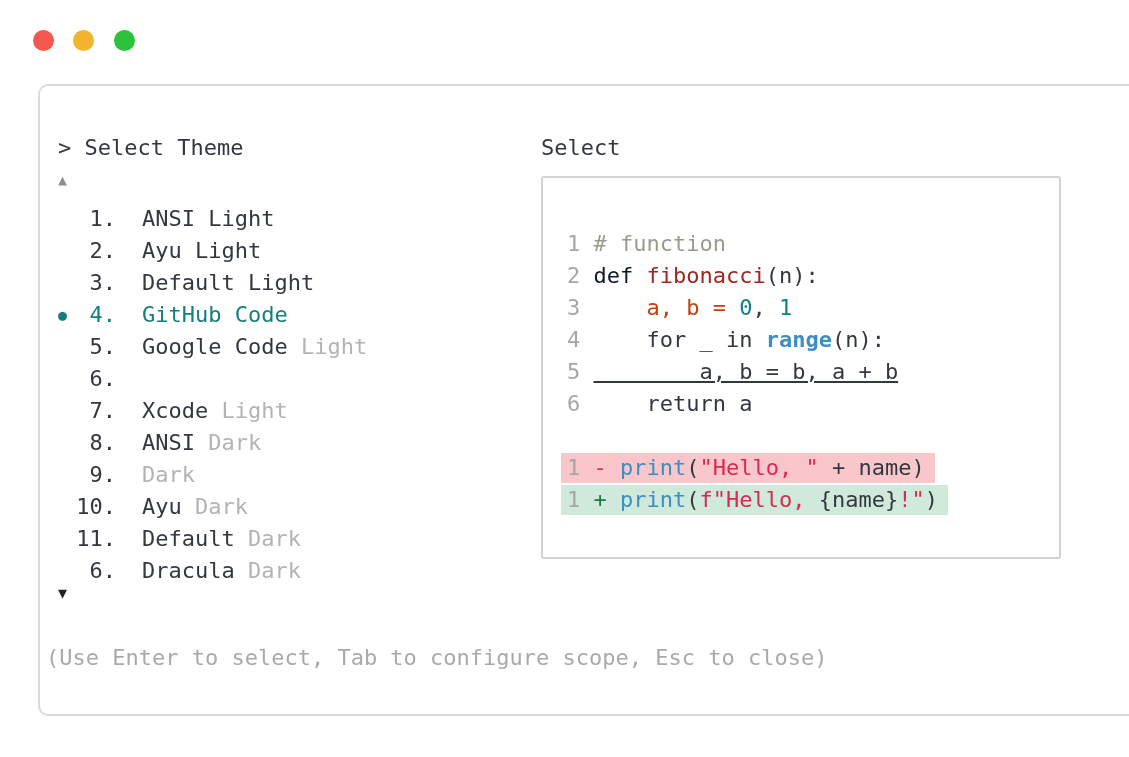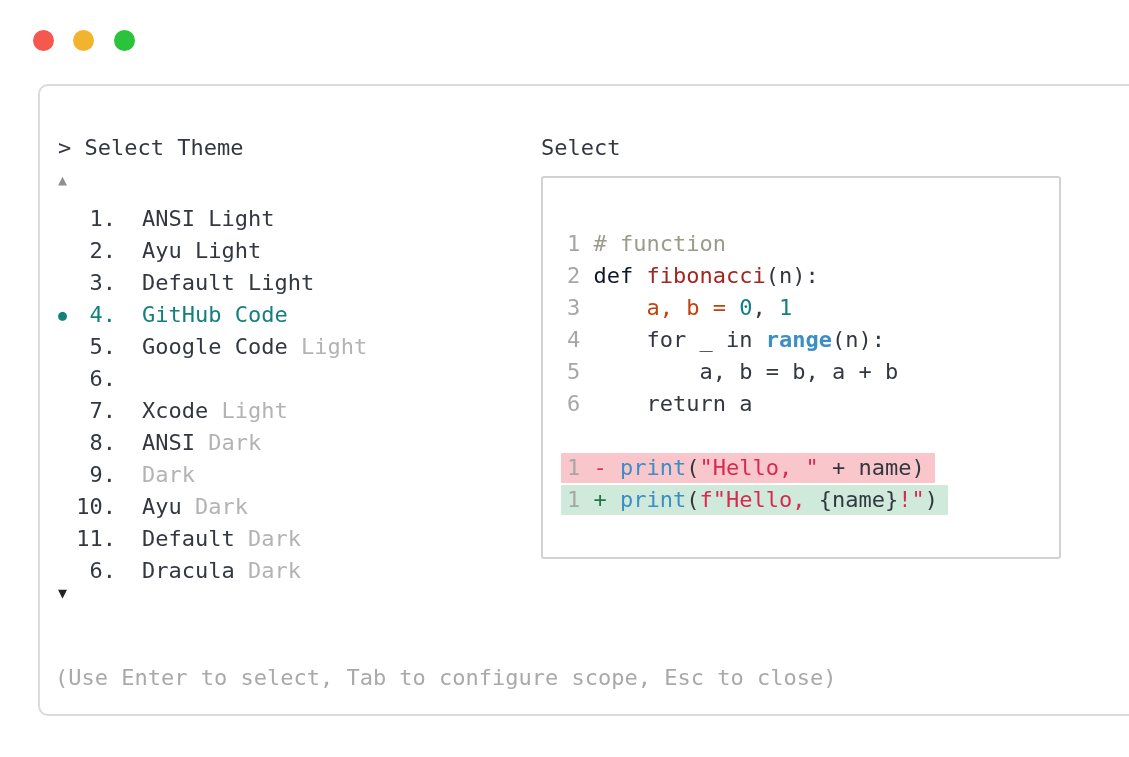--- a/index.html
+++ b/index.html
@@ -26,21 +26,21 @@
   .scroll-down{top:497px;color:var(--scrolldown);}
 
   .list{left:18px;top:117px;}
   .trow{display:flex;height:32px;line-height:32px;font-size:22px;white-space:pre;cursor:default;}
   .marker{width:18px;font-size:15px;color:var(--accent);}
   .tnum{width:40px;text-align:right;}
   .tgap{width:26px;}
   .tsuf{color:var(--dim);}
   .sel .tnum,.sel .tname{color:var(--accent);}
 
-  .hint{left:15px;top:556px;color:var(--hint);margin-top:20px;}
+  .hint{left:6px;top:556px;color:var(--hint);}
 
   .pbox{
     left:501px;top:90px;width:520px;height:383px;box-sizing:border-box;
     border:2px solid #d2d2d2;border-radius:3px;background:#fff;
   }
   .code{position:absolute;left:24px;top:50px;}
   .cline{height:32px;line-height:32px;font-size:22px;white-space:pre;}
   .lnum{color:var(--lnum);}
   .diffbg{display:inline-block;height:30px;line-height:30px;margin-left:-6px;
           padding:0 10px 0 6px;border-radius:1px;}
@@ -76,20 +76,20 @@
   <div class="scroll scroll-down">▼</div>
 
   <div class="hint mono">(Use Enter to select, Tab to configure scope, Esc to close)</div>
 
   <div class="pbox">
     <div class="code" id="code-block">
         <div class="cline"><span class="lnum">1</span> <span style="color: rgb(155, 155, 140);"># function</span></div>
         <div class="cline"><span class="lnum">2</span> <span style="color: #0f172a;">def </span><span style="color: rgb(161, 38, 31);">fibonacci</span><span style="color: rgb(51, 56, 64);">(n):</span></div>
         <div class="cline"><span class="lnum">3</span> <span style="color: #c2410c;">    a, b = </span><span style="color: rgb(17, 125, 133);">0</span><span style="color: rgb(51, 56, 64);">, </span><span style="color: rgb(17, 125, 133);">1</span></div>
         <div class="cline"><span class="lnum">4</span> <span style="color: rgb(51, 56, 64);">    for _ in </span><span style="color: rgb(59, 143, 196); font-weight: bold;">range</span><span style="color: rgb(51, 56, 64);">(n):</span></div>
-        <div class="cline"><span class="lnum">5</span> <span style="color: rgb(51, 56, 64);">        a, b = b, a + b</span></div>
+        <div class="cline"><span class="lnum">5</span> <span style="color: rgb(51, 56, 64); text-decoration: underline;">        a, b = b, a + b</span></div>
         <div class="cline"><span class="lnum">6</span> <span style="color: rgb(51, 56, 64);">    return a</span></div>
         <div class="cline"></div>
         <div class="cline"><span class="diffbg" style="background: rgb(248, 198, 203);"><span class="lnum">1</span> <span style="color: rgb(213, 54, 78);">-</span> <span style="color: rgb(59, 143, 196);">print</span><span style="color: rgb(51, 56, 64);">(</span><span style="color: rgb(217, 41, 80);">"Hello, "</span><span style="color: rgb(51, 56, 64);"> + name)</span></span></div>
         <div class="cline"><span class="diffbg" style="background: rgb(207, 233, 218);"><span class="lnum">1</span> <span style="color: rgb(32, 120, 74);">+</span> <span style="color: rgb(59, 143, 196);">print</span><span style="color: rgb(51, 56, 64);">(</span><span style="color: rgb(217, 41, 80);">f"Hello, </span><span style="color: rgb(51, 56, 64);">{name}</span><span style="color: rgb(217, 41, 80);">!"</span><span style="color: rgb(51, 56, 64);">)</span></span></div>
       </div>
   </div>
 </div>
 
 </body></html>

